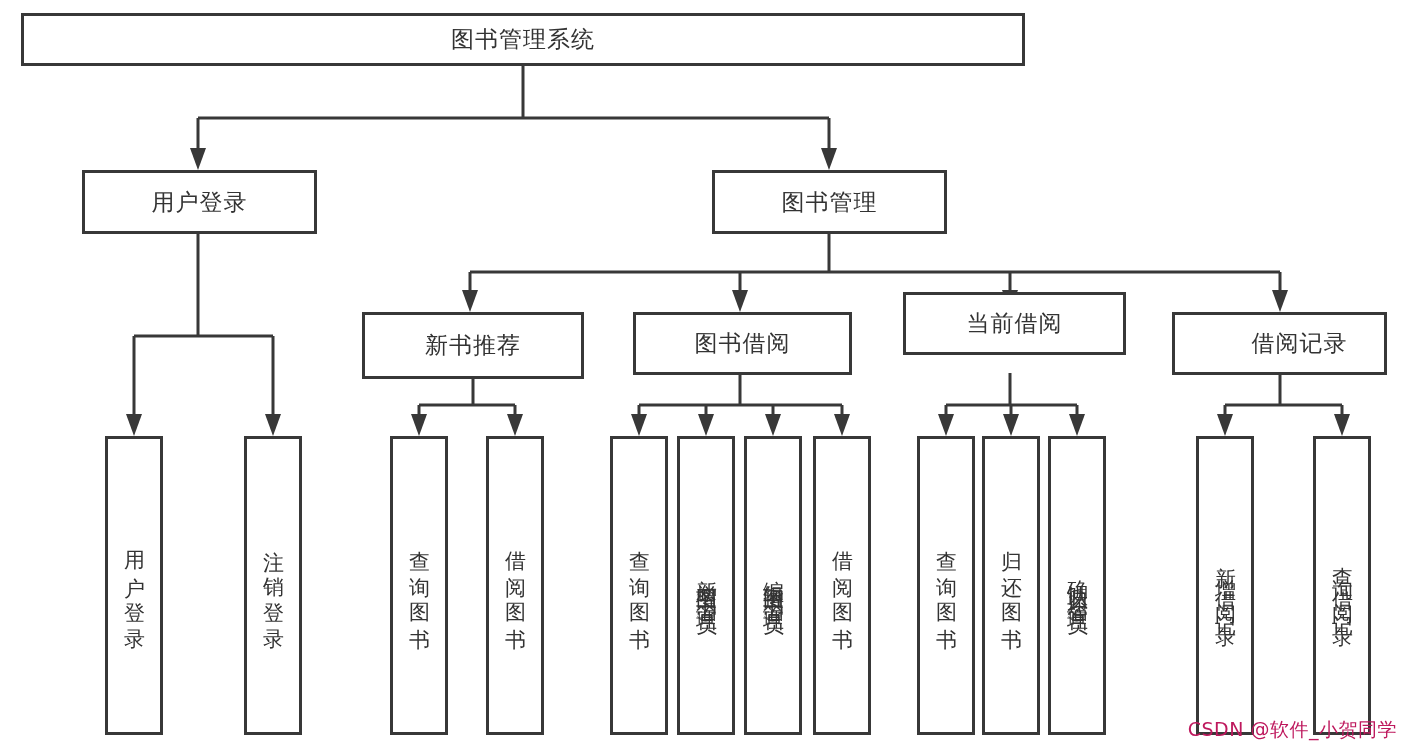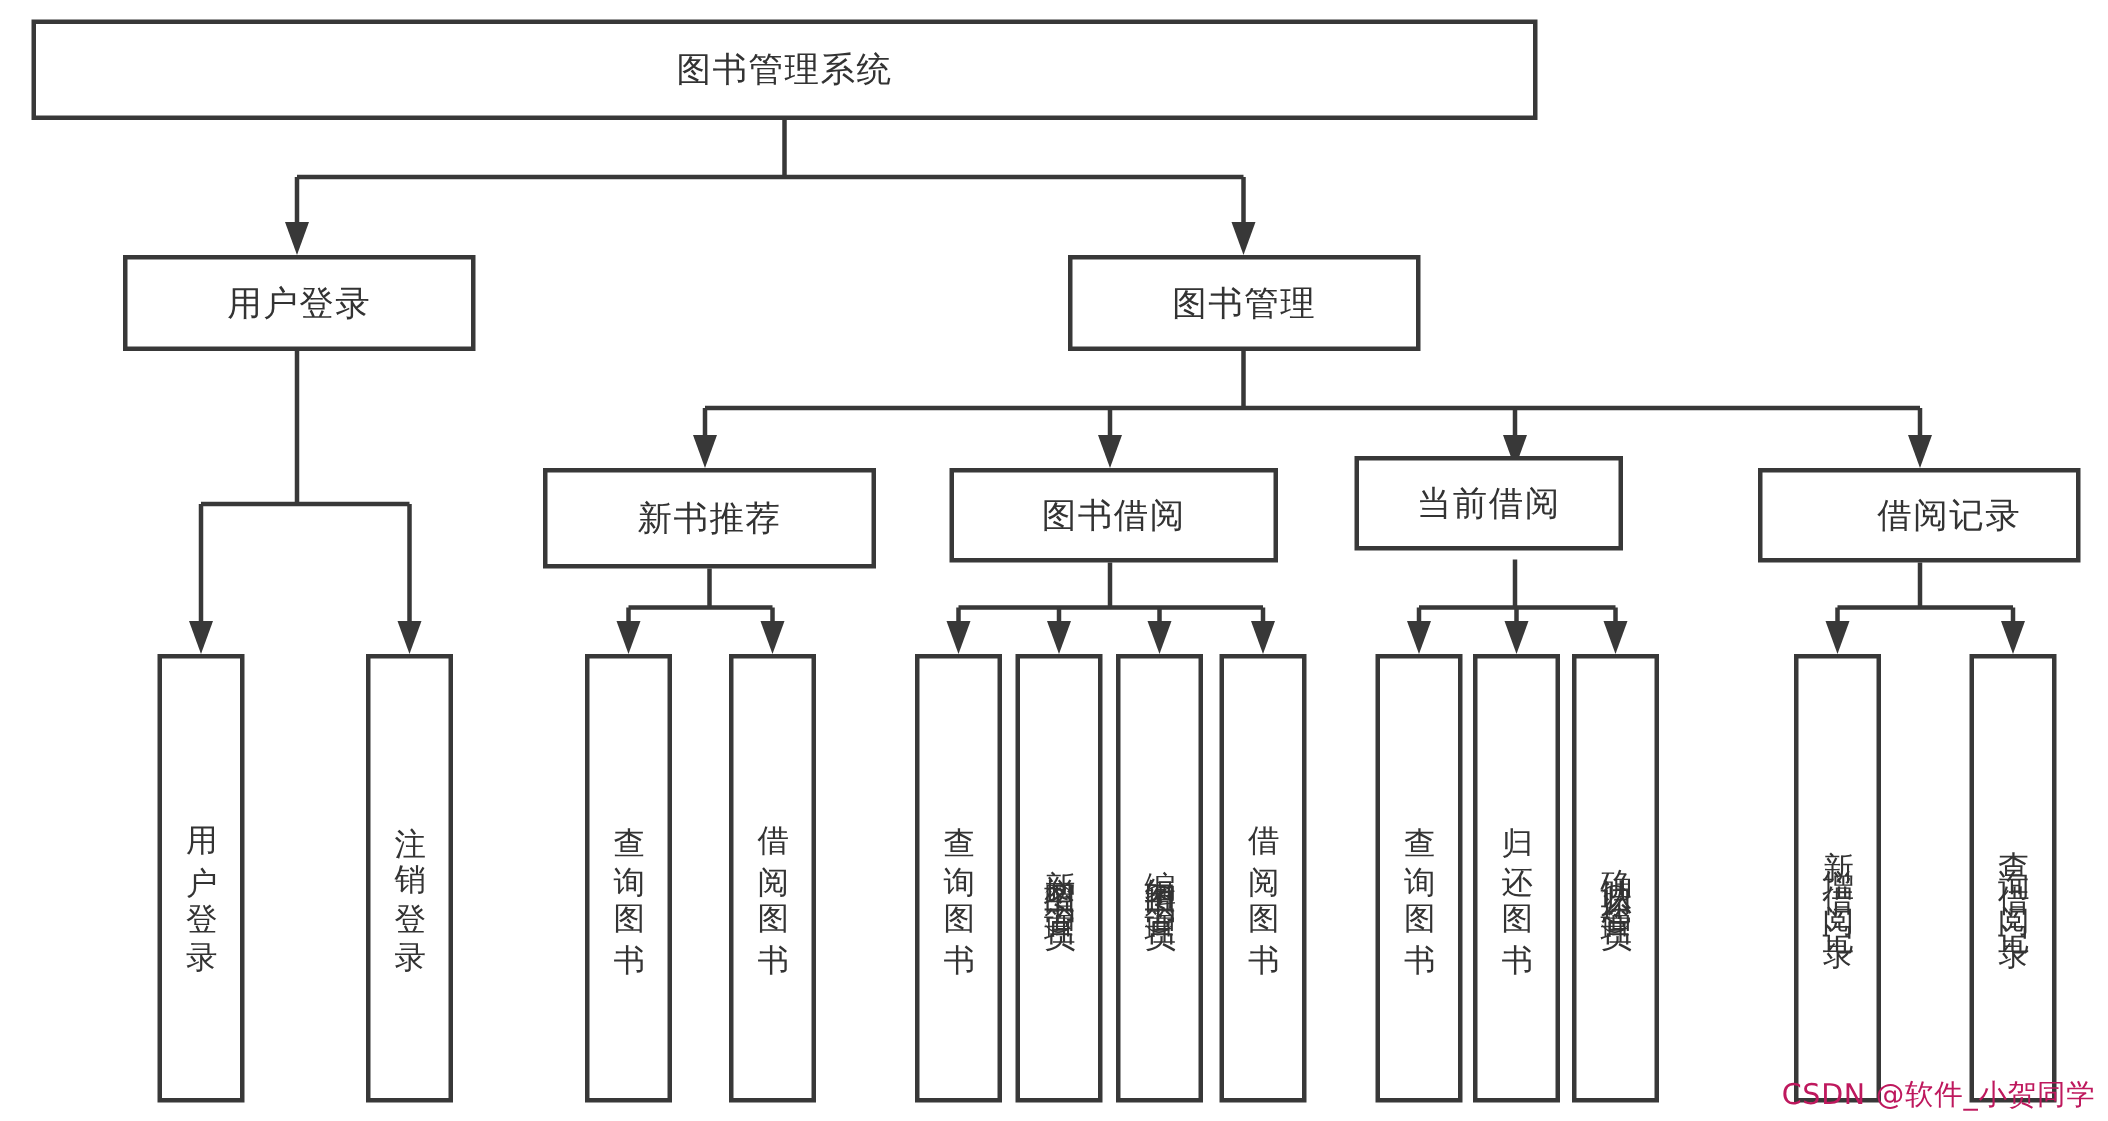--- a/index.html
+++ b/index.html
@@ -32,28 +32,28 @@
     writing-mode: vertical-rl;
     text-orientation: mixed;
     line-height: 1;
     white-space: nowrap;
   }
   .sp4 span { letter-spacing: 26px; }
   .sp6 span { letter-spacing: 12px; }
   .spL span { letter-spacing: 5px; }
 
   
-  #n-root   { left: 21px;  top: 13px;  width: 1004px; height: 67px; }
+  #n-root   { left: 21px;  top: 13px;  width: 1004px; height: 53px; }
   
   #n-login  { left: 82px;  top: 170px; width: 235px; height: 64px; }
   #n-manage { left: 712px; top: 170px; width: 235px; height: 64px; justify-content: center; }
   
   #n-recommend { left: 362px;  top: 312px; width: 222px; height: 67px; }
   #n-borrow    { left: 633px;  top: 312px; width: 219px; height: 63px; }
-  #n-current   { left: 903px;  top: 304px; width: 179px; height: 63px; }
+  #n-current   { left: 903px;  top: 292px; width: 223px; height: 63px; }
   #n-records   { left: 1172px; top: 312px; width: 215px; height: 63px; padding-left: 40px; }
   
   #lf-a1 { left: 105px; }
   #lf-a2 { left: 244px; }
   #lf-b1 { left: 390px; }
   #lf-b2 { left: 486px; }
   #lf-c1 { left: 610px; }
   #lf-c2 { left: 677px; }
   #lf-c3 { left: 744px; }
   #lf-c4 { left: 813px; }

